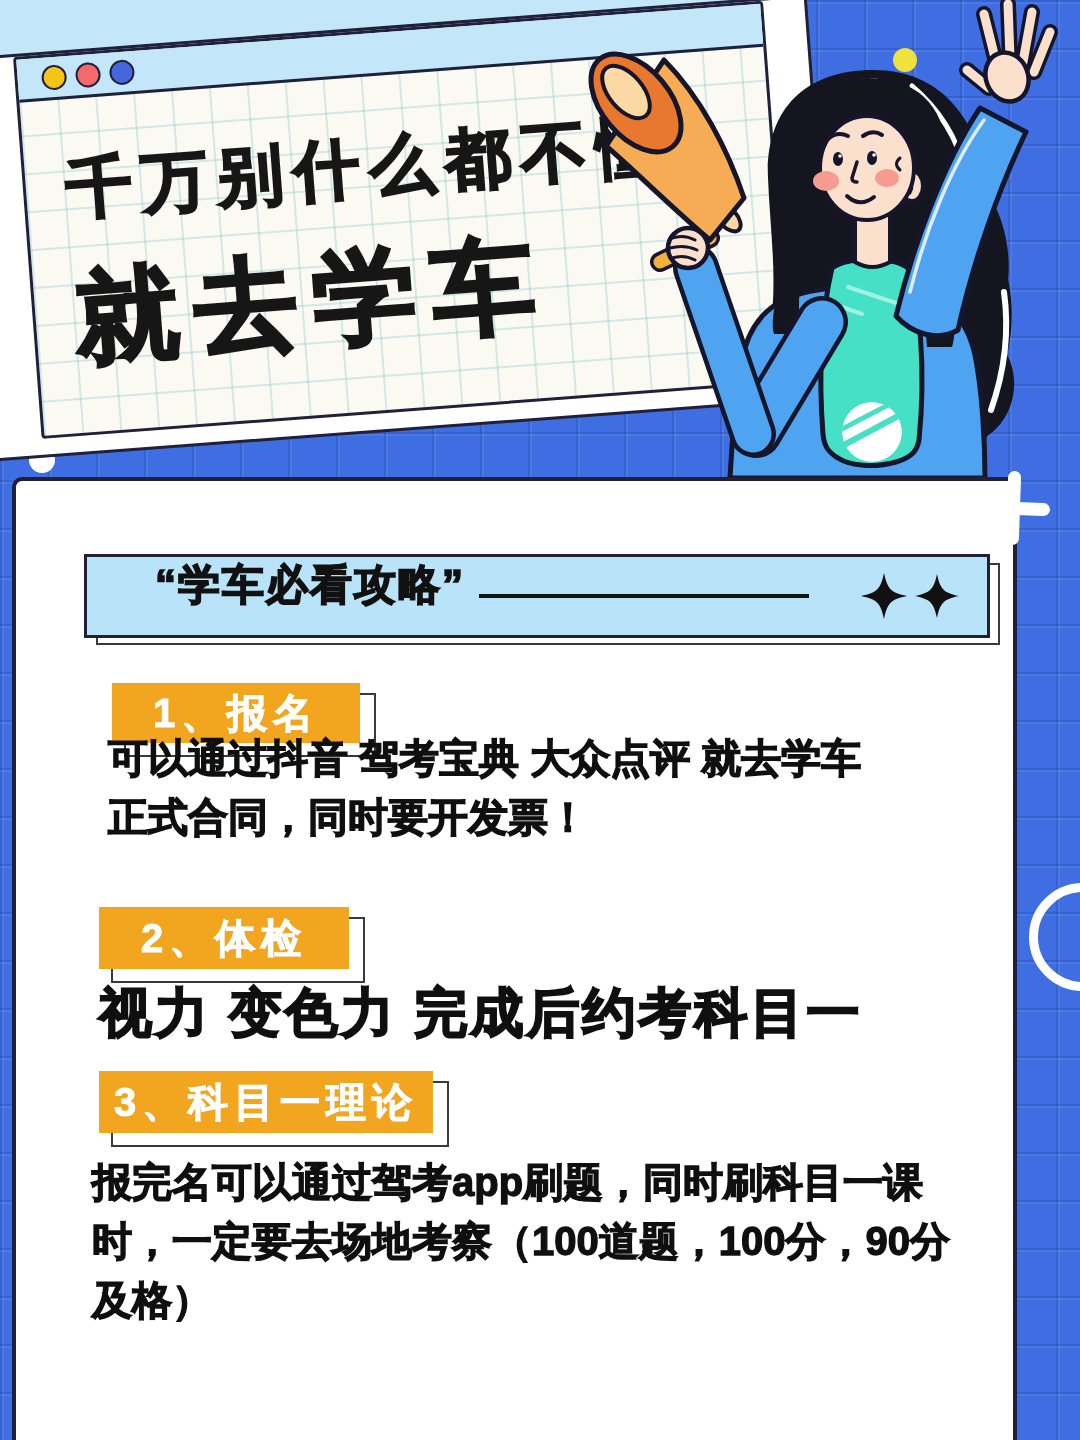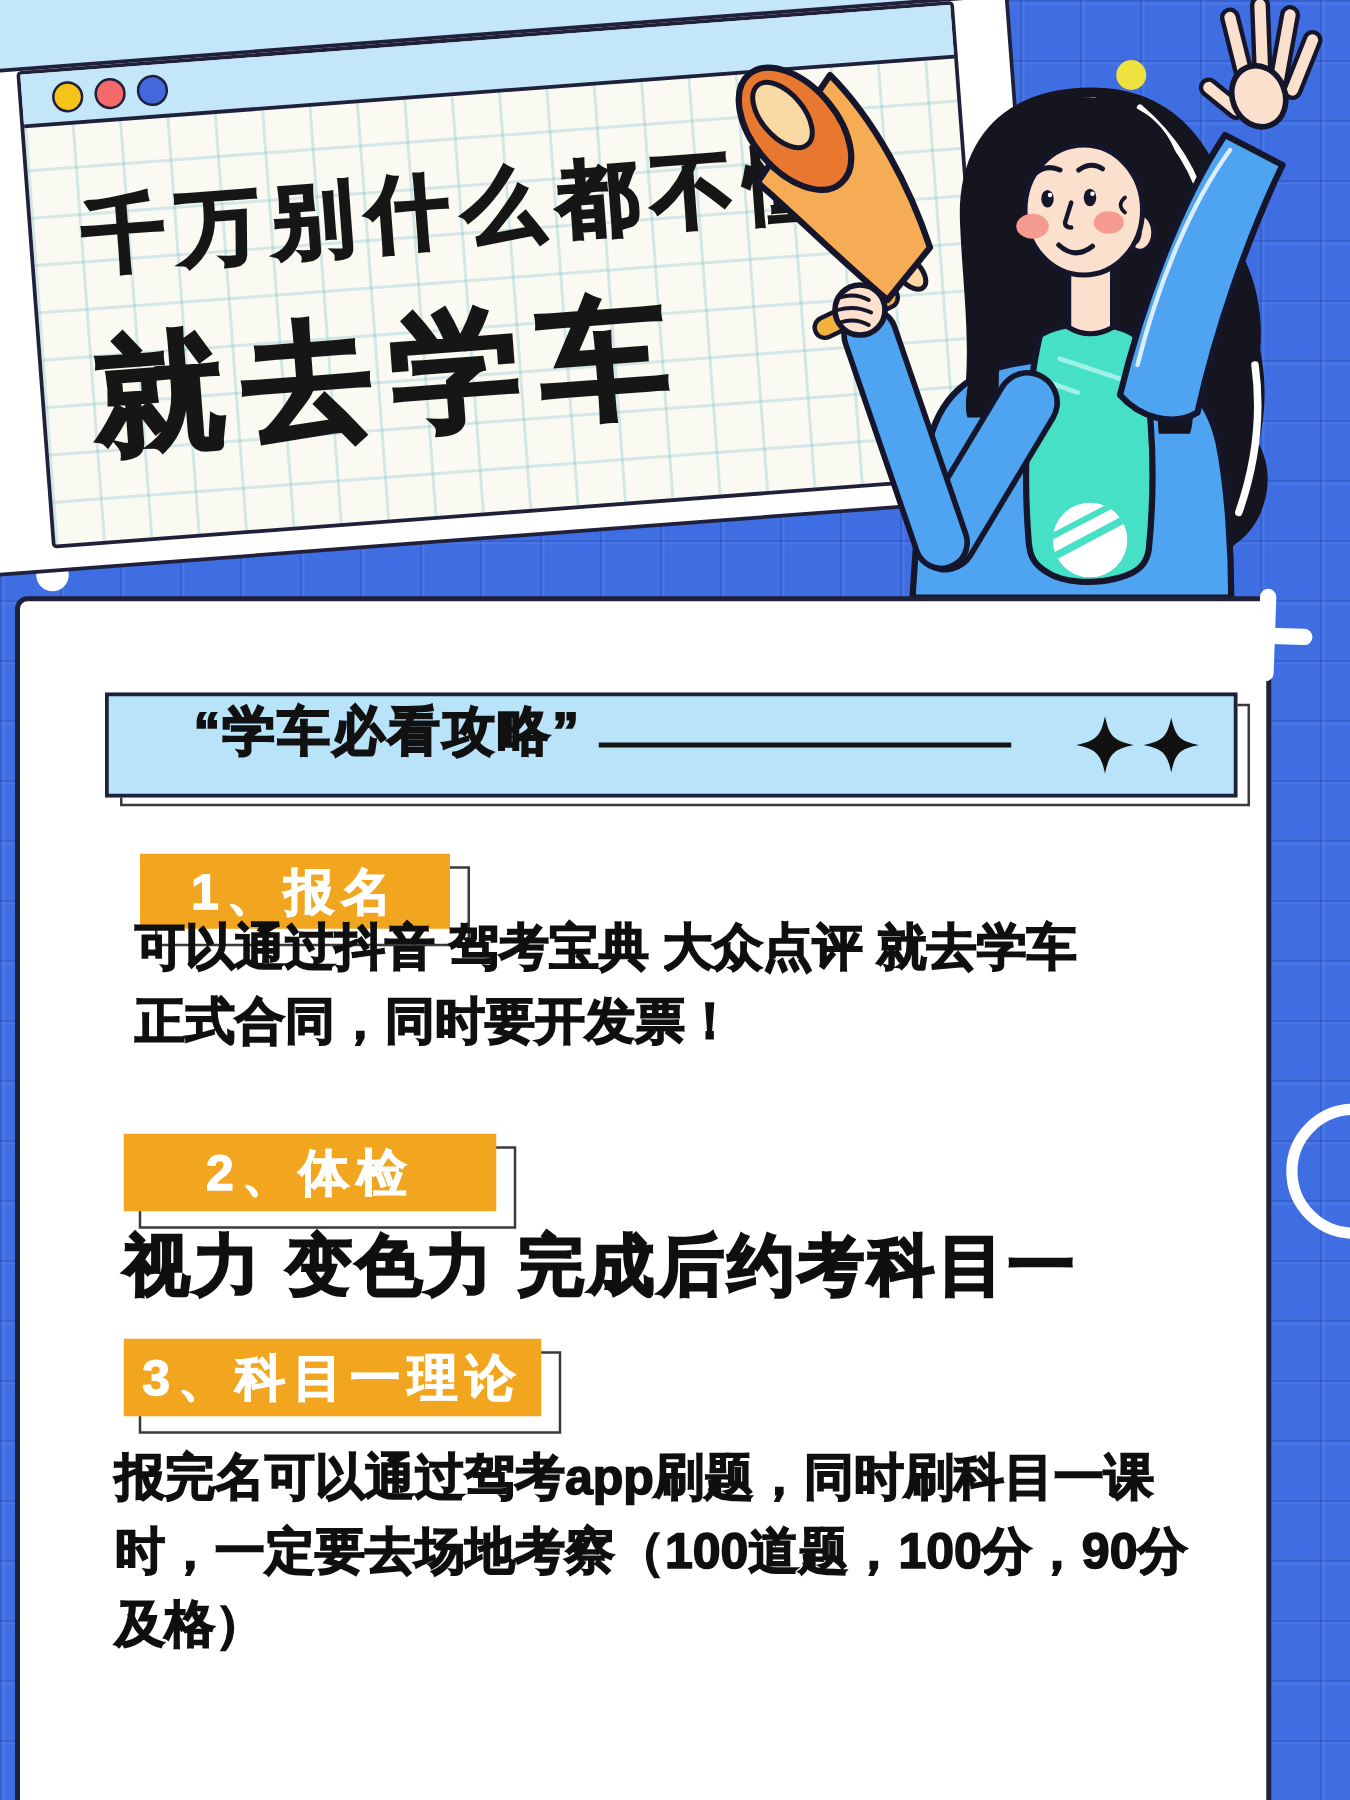--- a/index.html
+++ b/index.html
@@ -69,21 +69,21 @@
   .guide-line{position:absolute;left:392px;top:37px;width:330px;height:4px;background:#131313;}
   .guide-stars{position:absolute;right:28px;top:14px;display:flex;gap:8px;}
   
   .badge{position:absolute;}
   .badge .shadow-box{left:12px;top:10px;width:100%;height:100%;}
   .badge .face{position:absolute;left:0;top:0;width:100%;height:100%;background:#F2A51F;
     display:flex;align-items:center;justify-content:center;}
   .badge .label{color:#FFFFFF;font-size:40px;font-weight:900;letter-spacing:6px;
     -webkit-text-stroke:1px #FFFFFF;white-space:nowrap;}
   .badge-1{left:96px;top:160px;width:248px;height:60px;margin-top:42px;}
-  .badge-2{left:83px;top:426px;width:298px;height:62px;}
+  .badge-2{left:83px;top:426px;width:250px;height:62px;}
   .badge-3{left:83px;top:590px;width:334px;height:62px;border-radius:16px;}
   
   .para{position:absolute;color:#0F0F0F;}
   .para .line{font-size:40px;line-height:59px;font-weight:900;
     -webkit-text-stroke:1.3px #0F0F0F;white-space:nowrap;}
   .para-1{left:92px;top:248px;}
   .para-2{left:83px;top:500px;}
   .para-2 .line{font-size:53px;line-height:64px;letter-spacing:3px;-webkit-text-stroke:2px #0F0F0F;}
   .para-3{left:76px;top:672px;}
 </style>

